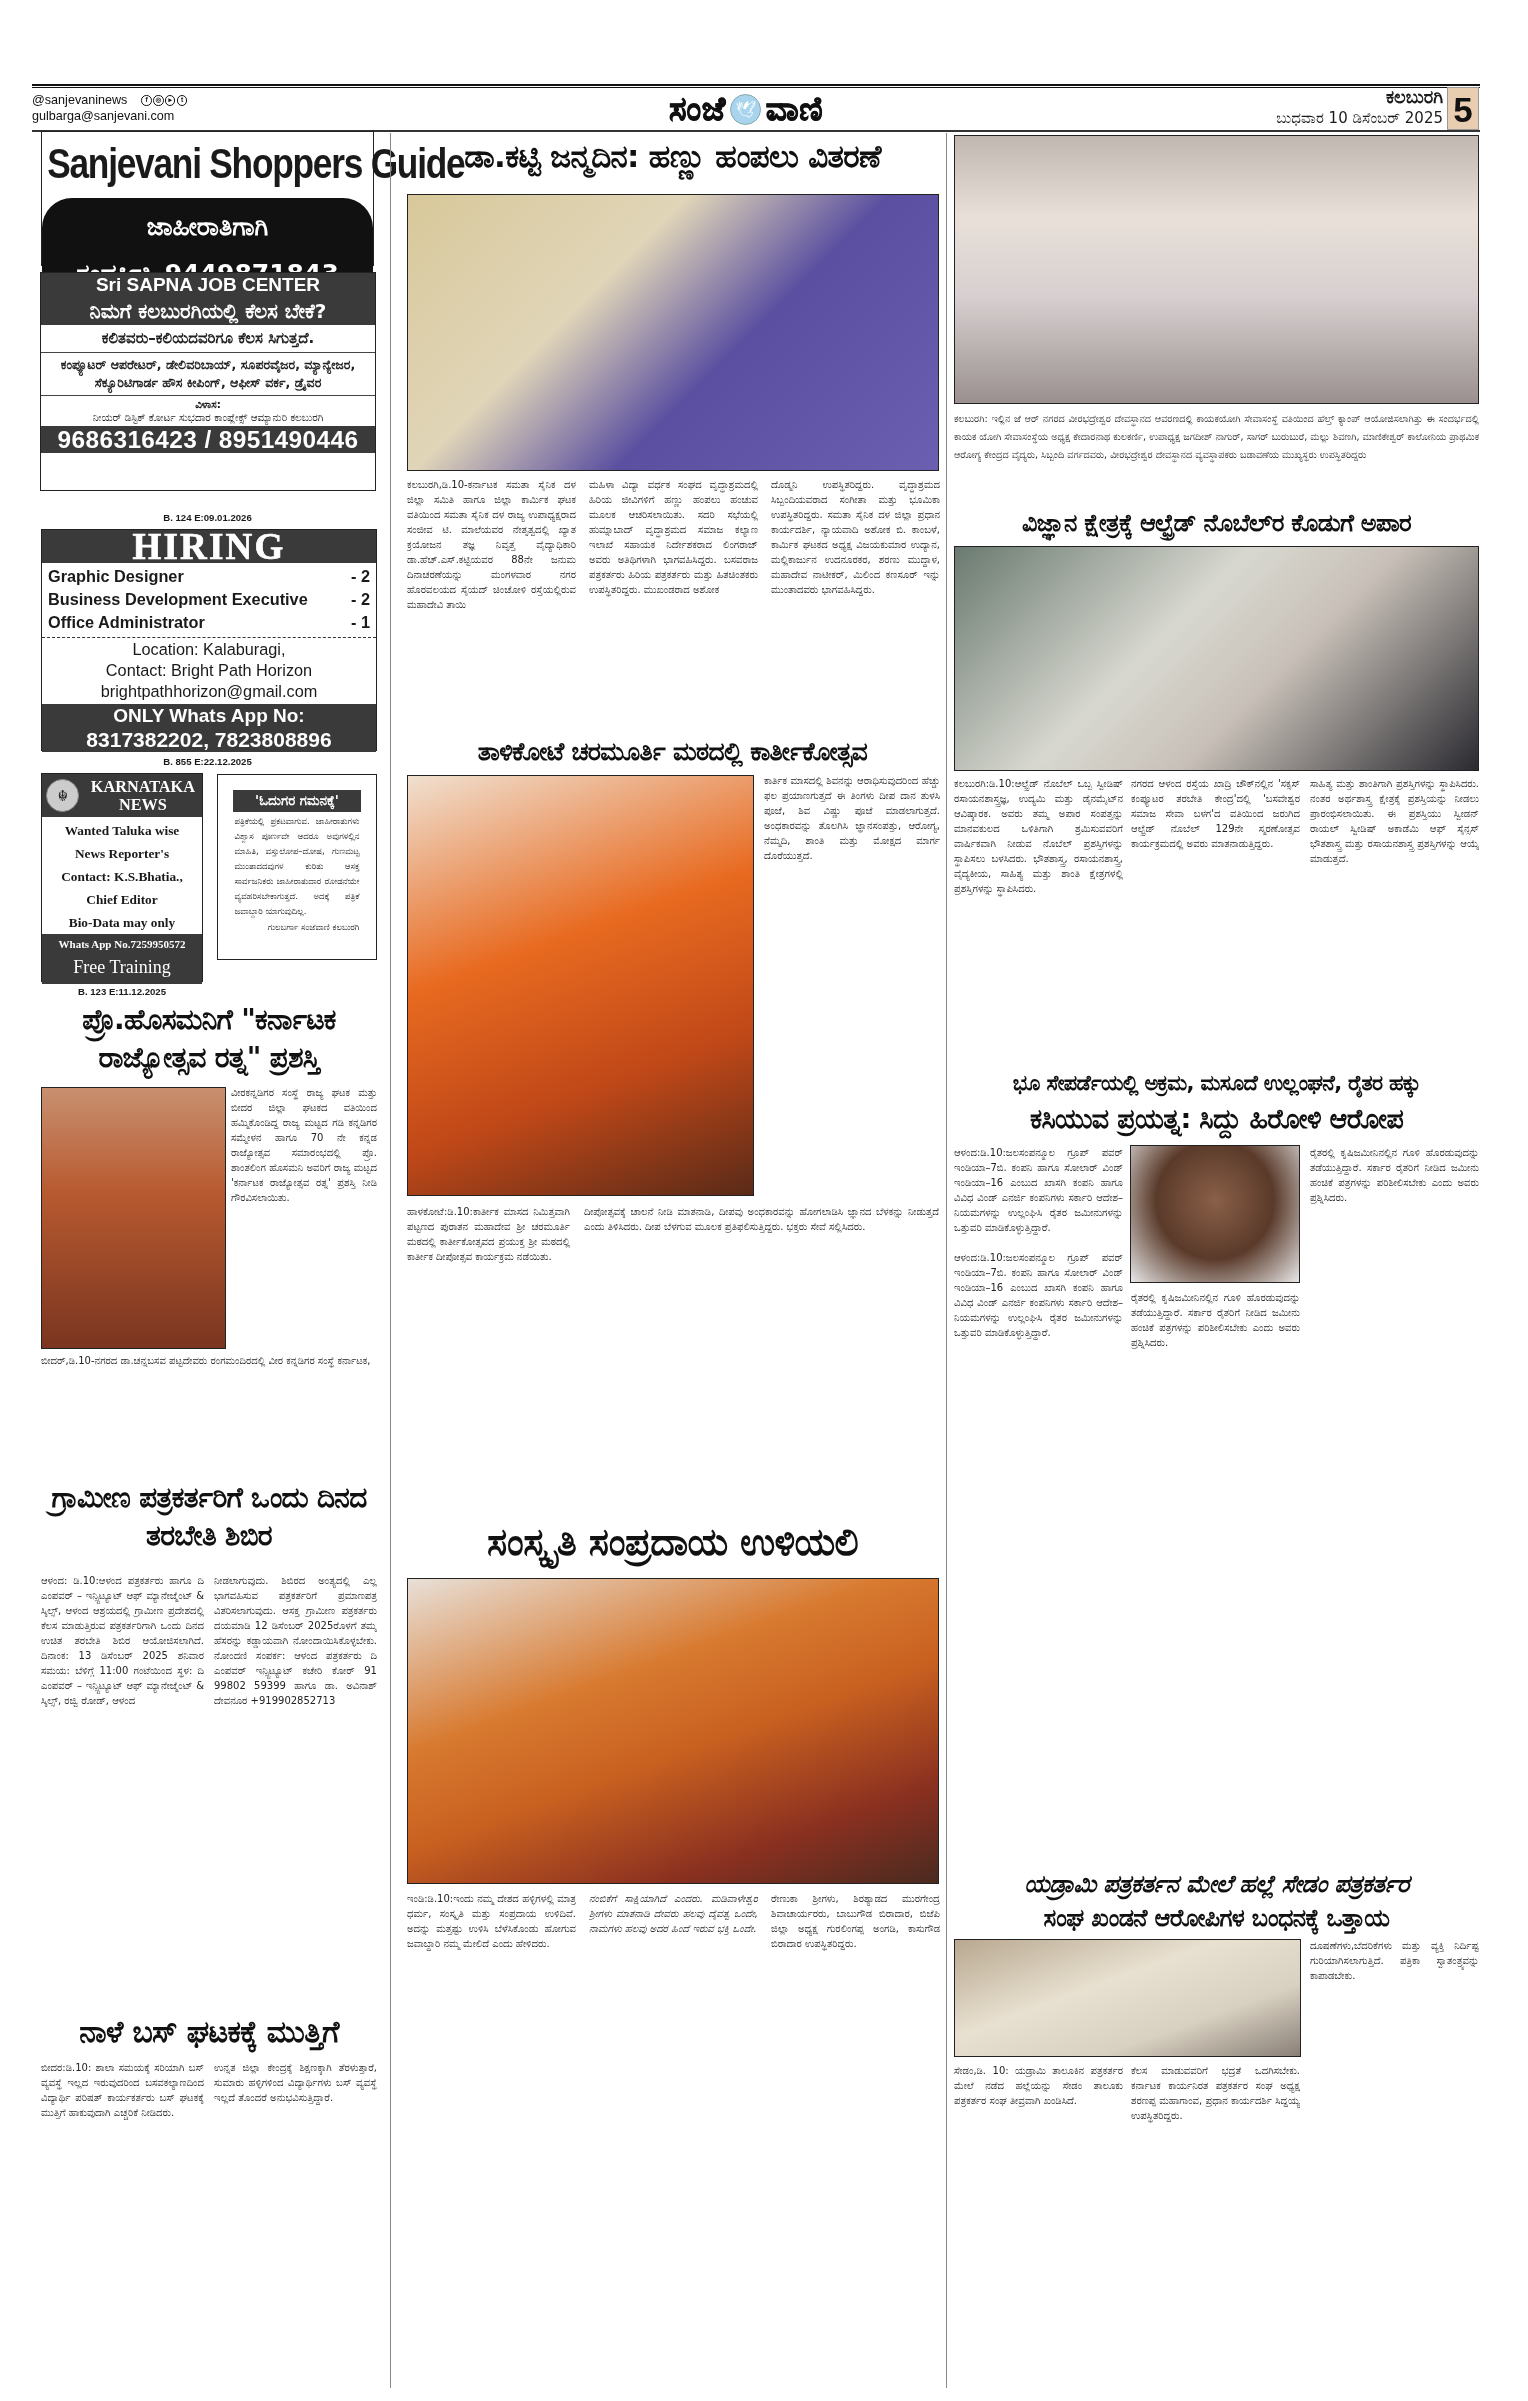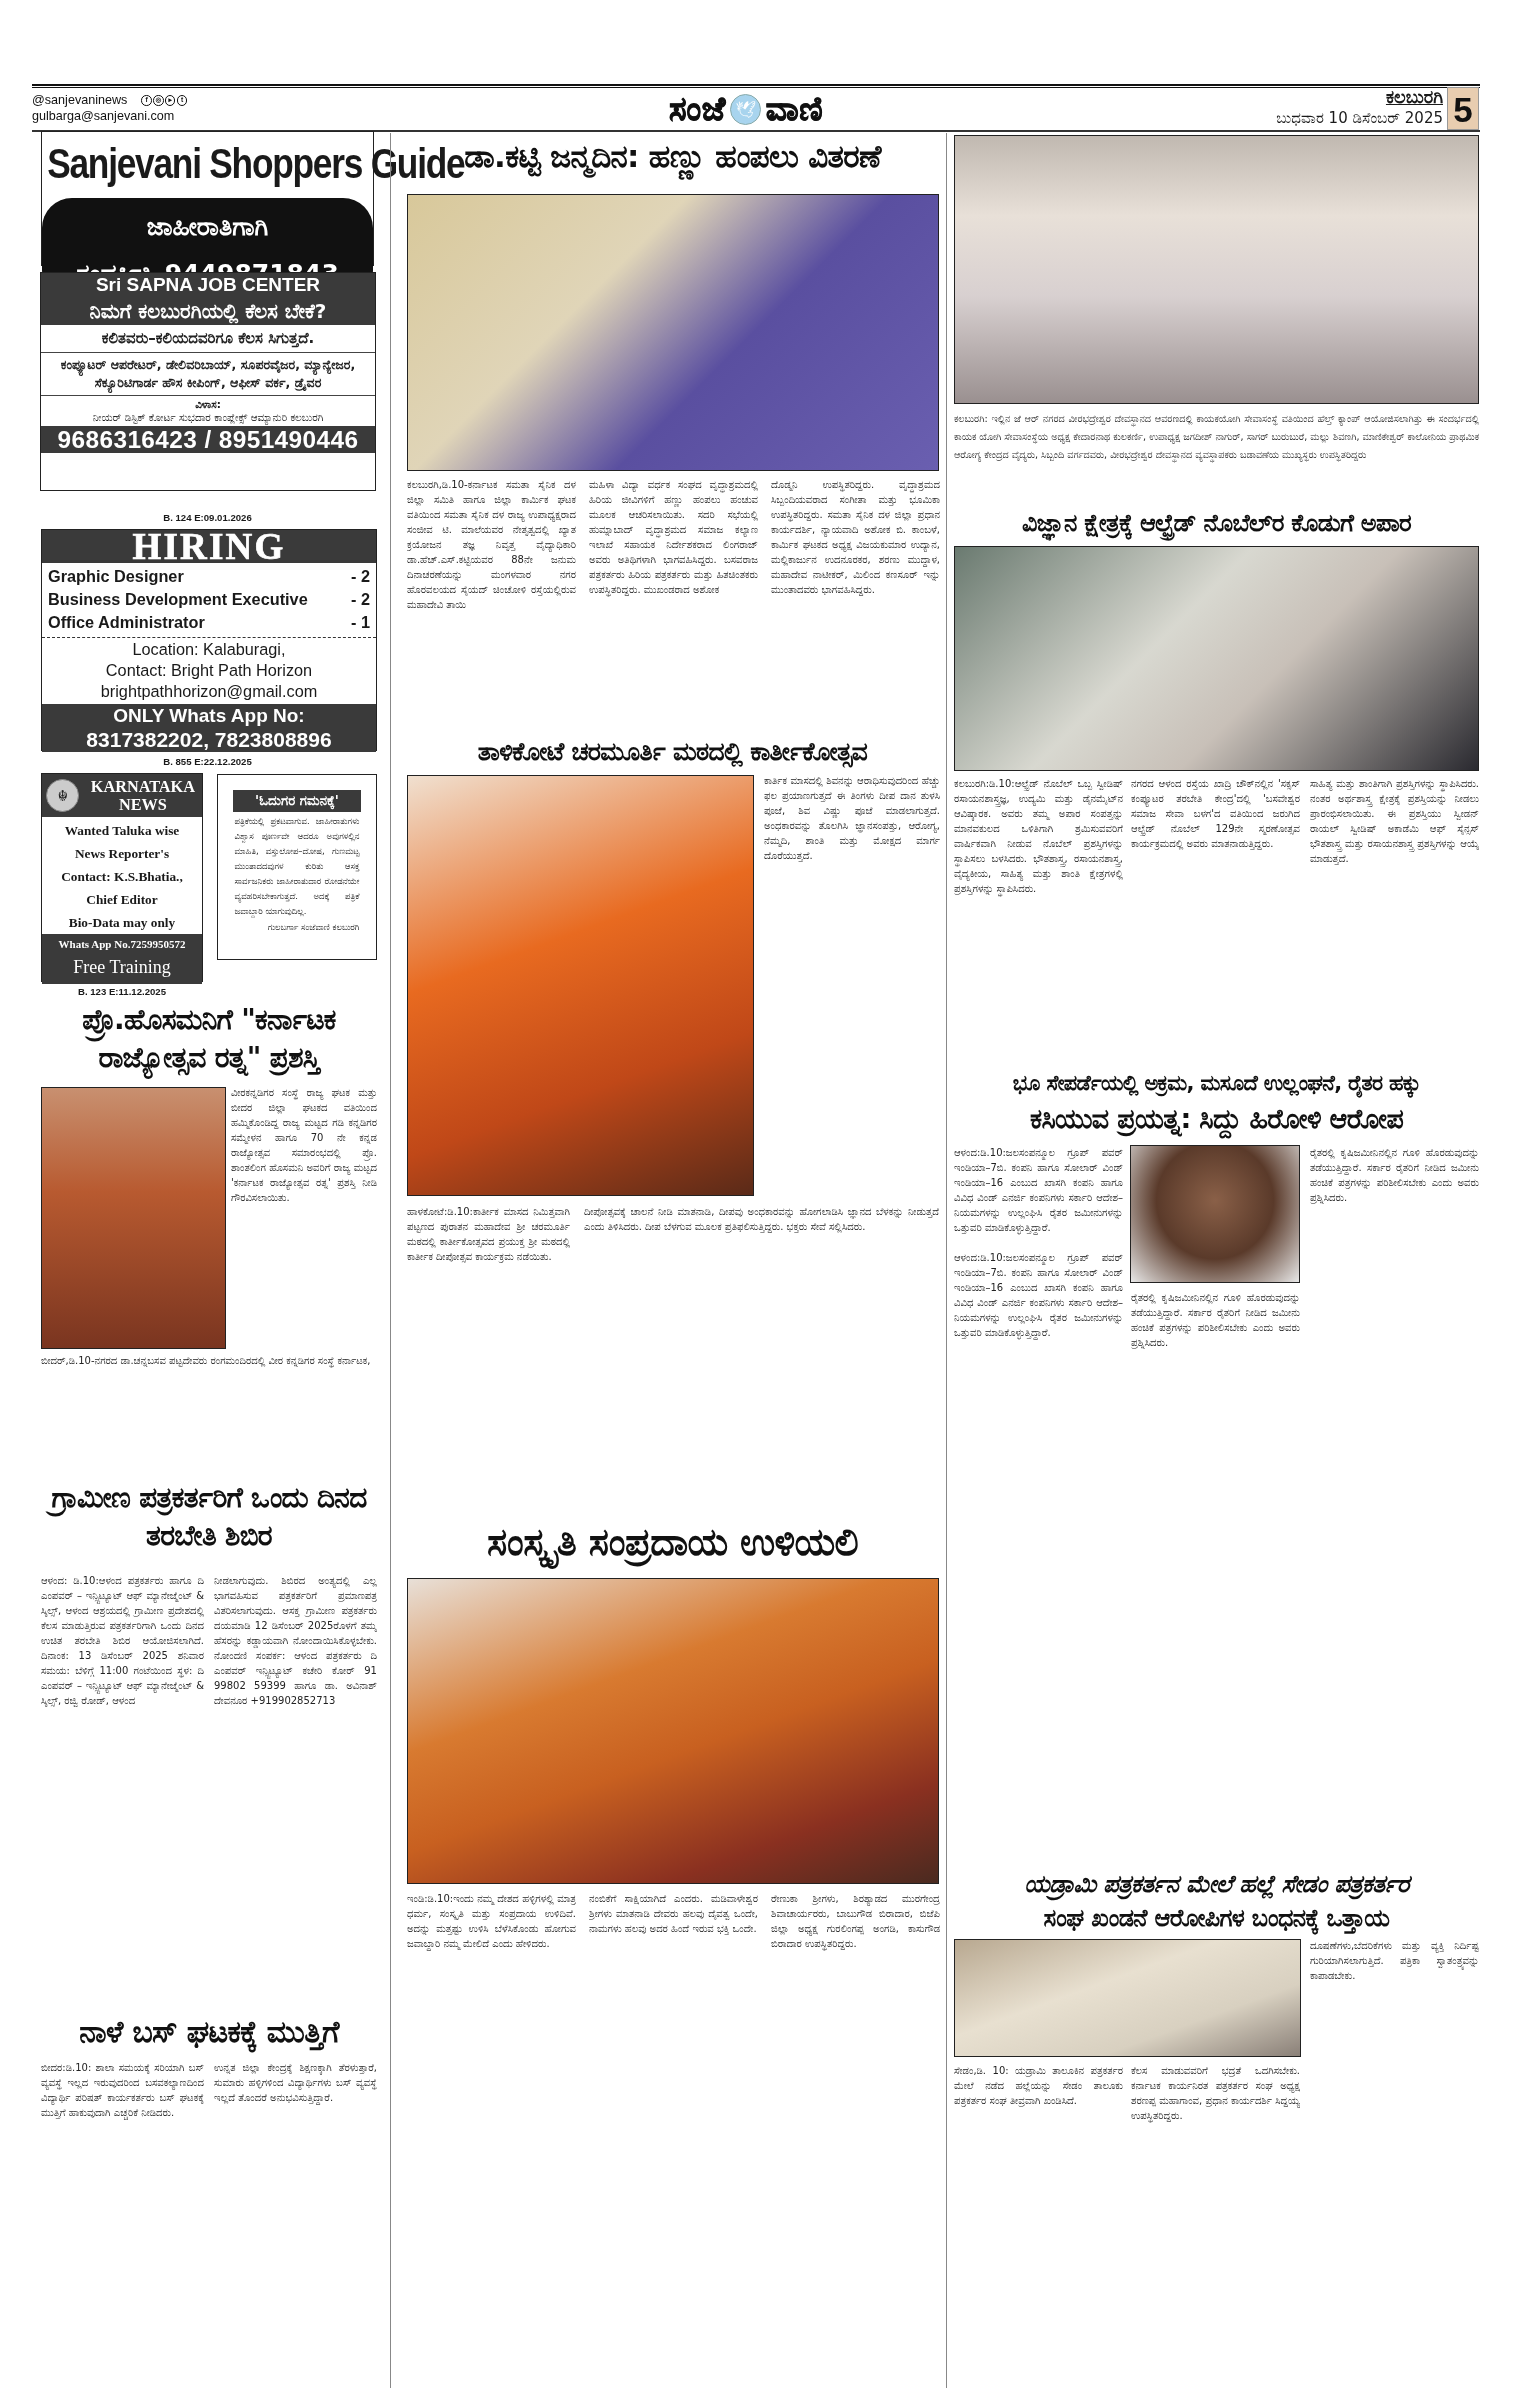--- a/index.html
+++ b/index.html
@@ -12,21 +12,21 @@
 
   .social { left: 32px; top: 92px; font-size: 12.6px; line-height: 16.3px; font-family: "Liberation Sans", sans-serif; color: #111; }
   .social .icons { display: inline-flex; gap: 1.5px; margin-left: 10.4px; vertical-align: middle; }
   .social .ico { width: 10.4px; height: 10.4px; border: 1.1px solid #111; border-radius: 50%; font-size: 6.7px; line-height: 8.1px; text-align: center; font-weight: bold; }
 
   .masthead { left: 669px; top: 89px; height: 40px; display: flex; align-items: center; gap: 4.4px; }
   .mast-word { font-family: "DejaVu Serif", serif; font-size: 33px; font-weight: bold; color: #111; -webkit-text-stroke: 0.7px #111; letter-spacing: 0.7px; }
   .dove { width: 31px; height: 31px; border-radius: 50%; background: #a8d4ee; border: 1.5px solid #8aa; display:flex; align-items:center; justify-content:center; font-size: 16.3px; color:#fff; }
 
   .date-block { right: 104px; top: 86px; text-align: right; }
-  .city { font-size: 18px; font-weight: bold; line-height: 22px; text-decoration: underline; }
+  .city { font-size: 18px; font-weight: bold; line-height: 22px; }
   .date { font-size: 15px; line-height: 21px; }
   .page-no { left: 1447px; top: 87px; width: 32px; height: 43px; background: #e8cdb0; border: 0.7px solid #999; font-family: "Liberation Sans", sans-serif; font-weight: bold; font-size: 35px; text-align: center; line-height: 43px; color: #111; }
 
   
   .ad1 { left: 41px; top: 131px; width: 333px; height: 135px; border: 0.7px solid #222; text-align: center; }
   .ad1 .t { font-family: "Liberation Sans", sans-serif; font-weight: bold; font-size: 43px; line-height: 62px; letter-spacing: -1.5px; transform: scaleX(0.82); transform-origin: center; white-space: nowrap; margin-left:-30px; margin-right:-30px; }
   .ad1 .pill { display: inline-block; background: #111; color: #fff; font-weight: bold; font-size: 25px; border-radius: 30px; padding: 4.4px 16.3px; line-height: 47px; margin-top: 4.4px; }
 
   .ad2 { left: 40px; top: 272px; width: 336px; height: 219px; border: 0.7px solid #222; text-align: center; }
   .ad2 .dark { background: #3a3a3a; color: #fff; }
@@ -195,21 +195,21 @@
 
 <div class="abs hl" style="left:399px; top:732px; width:547px; font-size:25px; line-height:40px; text-align:center;">ತಾಳಿಕೋಟೆ ಚರಮೂರ್ತಿ ಮಠದಲ್ಲಿ ಕಾರ್ತೀಕೋತ್ಸವ</div>
 <div class="abs photo" style="left:407px; top:775px; width:347px; height:421px; background:linear-gradient(160deg,#f0e0d0 0%,#e86a20 40%,#c04818 70%,#5a2a18 100%);"></div>
 <div class="abs body-col" style="left:764px; top:773px; width:176px; height:424px;">ಕಾರ್ತಿಕ ಮಾಸದಲ್ಲಿ ಶಿವನನ್ನು ಆರಾಧಿಸುವುದರಿಂದ ಹೆಚ್ಚು ಫಲ ಪ್ರಯಾಣಗುತ್ತದೆ ಈ ತಿಂಗಳು ದೀಪ ದಾನ ತುಳಸಿ ಪೂಜೆ, ಶಿವ ವಿಷ್ಣು ಪೂಜೆ ಮಾಡಲಾಗುತ್ತದೆ. ಅಂಧಕಾರವನ್ನು ತೊಲಗಿಸಿ ಜ್ಞಾನಸಂಪತ್ತು, ಆರೋಗ್ಯ, ನೆಮ್ಮದಿ, ಶಾಂತಿ ಮತ್ತು ಮೋಕ್ಷದ ಮಾರ್ಗ ದೊರೆಯುತ್ತದೆ.</div>
 <div class="abs body-col" style="left:407px; top:1204px; width:163px; height:296px;">ಹಾಳಕೋಟೆ:ಡಿ.10:ಕಾರ್ತೀಕ ಮಾಸದ ನಿಮಿತ್ತವಾಗಿ ಪಟ್ಟಣದ ಪುರಾತನ ಮಹಾದೇವ ಶ್ರೀ ಚರಮೂರ್ತಿ ಮಠದಲ್ಲಿ ಕಾರ್ತೀಕೋತ್ಸವದ ಪ್ರಯುಕ್ತ ಶ್ರೀ ಮಠದಲ್ಲಿ ಕಾರ್ತೀಕ ದೀಪೋತ್ಸವ ಕಾರ್ಯಕ್ರಮ ನಡೆಯಿತು.</div>
 <div class="abs body-col" style="left:584px; top:1204px; width:355px; height:296px;">ದೀಪೋತ್ಸವಕ್ಕೆ ಚಾಲನೆ ನೀಡಿ ಮಾತನಾಡಿ, ದೀಪವು ಅಂಧಕಾರವನ್ನು ಹೋಗಲಾಡಿಸಿ ಜ್ಞಾನದ ಬೆಳಕನ್ನು ನೀಡುತ್ತದೆ ಎಂದು ತಿಳಿಸಿದರು. ದೀಪ ಬೆಳಗುವ ಮೂಲಕ ಪ್ರತಿಫಲಿಸುತ್ತಿದ್ದರು. ಭಕ್ತರು ಸೇವೆ ಸಲ್ಲಿಸಿದರು.</div>
 
 <div class="abs hl" style="left:399px; top:1517px; width:547px; font-size:38px; line-height:50px; text-align:center;">ಸಂಸ್ಕೃತಿ ಸಂಪ್ರದಾಯ ಉಳಿಯಲಿ</div>
 <div class="abs photo" style="left:407px; top:1578px; width:532px; height:306px; background:linear-gradient(160deg,#e8e0d8 0%,#d87a30 35%,#c86020 55%,#8a3020 80%,#4a2a20 100%);"></div>
 <div class="abs body-col" style="left:407px; top:1891px; width:169px; height:495px;">ಇಂಡಿ:ಡಿ.10:ಇಂದು ನಮ್ಮ ದೇಶದ ಹಳ್ಳಿಗಳಲ್ಲಿ ಮಾತ್ರ ಧರ್ಮ, ಸಂಸ್ಕೃತಿ ಮತ್ತು ಸಂಪ್ರದಾಯ ಉಳಿದಿವೆ. ಅದನ್ನು ಮತ್ತಷ್ಟು ಉಳಿಸಿ ಬೆಳೆಸಿಕೊಂಡು ಹೋಗುವ ಜವಾಬ್ದಾರಿ ನಮ್ಮ ಮೇಲಿದೆ ಎಂದು ಹೇಳಿದರು.</div>
-<div class="abs body-col" style="left:589px; top:1891px; width:169px; height:495px;">ನಂಬಿಕೆಗೆ ಸಾಕ್ಷಿಯಾಗಿದೆ ಎಂದರು. ಮಡಿವಾಳೇಶ್ವರ ಶ್ರೀಗಳು ಮಾತನಾಡಿ ದೇವರು ಹಲವು ದೈವತ್ವ ಒಂದೇ, ನಾಮಗಳು ಹಲವು ಅದರ ಹಿಂದೆ ಇರುವ ಭಕ್ತಿ ಒಂದೇ.</div>
+<div class="abs body-col" style="left:589px; top:1891px; width:169px; height:495px;font-style:italic;">ನಂಬಿಕೆಗೆ ಸಾಕ್ಷಿಯಾಗಿದೆ ಎಂದರು. ಮಡಿವಾಳೇಶ್ವರ ಶ್ರೀಗಳು ಮಾತನಾಡಿ ದೇವರು ಹಲವು ದೈವತ್ವ ಒಂದೇ, ನಾಮಗಳು ಹಲವು ಅದರ ಹಿಂದೆ ಇರುವ ಭಕ್ತಿ ಒಂದೇ.</div>
 <div class="abs body-col" style="left:771px; top:1891px; width:169px; height:495px;">ರೇಣುಕಾ ಶ್ರೀಗಳು, ಶಿರಶ್ಯಾಡದ ಮುರಗೇಂದ್ರ ಶಿವಾಚಾರ್ಯರರು, ಬಾಬುಗೌಡ ಬಿರಾದಾರ, ಬಿಜೆಪಿ ಜಿಲ್ಲಾ ಅಧ್ಯಕ್ಷ ಗುರಲಿಂಗಪ್ಪ ಅಂಗಡಿ, ಕಾಸುಗೌಡ ಬಿರಾದಾರ ಉಪಸ್ಥಿತರಿದ್ದರು.</div>
 
 <div class="vline" style="left:946px; top:133px; height:2255px;"></div>
 <div class="abs photo" style="left:954px; top:135px; width:525px; height:269px; background:linear-gradient(180deg,#c0b8b0 0%,#e8e0d8 30%,#d8d0d0 60%,#9a9090 100%);"></div>
 <div class="abs body-col" style="left:954px; top:410px; width:525px; height:92px; font-size:9.6px; line-height:18px;">ಕಲಬುರಗಿ: ಇಲ್ಲಿನ ಜೆ ಆರ್ ನಗರದ ವೀರಭದ್ರೇಶ್ವರ ದೇವಸ್ಥಾನದ ಆವರಣದಲ್ಲಿ ಕಾಯಕಯೋಗಿ ಸೇವಾಸಂಸ್ಥೆ ವತಿಯಿಂದ ಹೆಲ್ತ್ ಕ್ಯಾಂಪ್ ಆಯೋಜಿಸಲಾಗಿತ್ತು ಈ ಸಂದರ್ಭದಲ್ಲಿ ಕಾಯಕ ಯೋಗಿ ಸೇವಾಸಂಸ್ಥೆಯ ಅಧ್ಯಕ್ಷ ಕೇದಾರನಾಥ ಕುಲಕರ್ಣಿ, ಉಪಾಧ್ಯಕ್ಷ ಜಗದೀಶ್ ನಾಗುರ್, ಸಾಗರ್ ಬುರುಬುರೆ, ಮಲ್ಲು ಶಿವಣಗಿ, ಮಾಣಿಕೇಶ್ವರ್ ಕಾಲೋನಿಯ ಪ್ರಾಥಮಿಕ ಆರೋಗ್ಯ ಕೇಂದ್ರದ ವೈದ್ಯರು, ಸಿಬ್ಬಂದಿ ವರ್ಗದವರು, ವೀರಭದ್ರೇಶ್ವರ ದೇವಸ್ಥಾನದ ವ್ಯವಸ್ಥಾಪಕರು ಬಡಾವಣೆಯ ಮುಖ್ಯಸ್ಥರು ಉಪಸ್ಥಿತರಿದ್ದರು</div>
 
 <div class="abs hl" style="left:954px; top:503px; width:525px; font-size:24px; line-height:40px; text-align:center;">ವಿಜ್ಞಾನ ಕ್ಷೇತ್ರಕ್ಕೆ ಆಲ್ಫ್ರೆಡ್ ನೊಬೆಲ್‌ರ ಕೊಡುಗೆ ಅಪಾರ</div>
 <div class="abs photo" style="left:954px; top:546px; width:525px; height:225px; background:linear-gradient(135deg,#6a7a70 0%,#d8d8d0 40%,#c8c0b8 60%,#2a2a30 100%);"></div>
 <div class="abs body-col" style="left:954px; top:776px; width:169px; height:292px;">ಕಲಬುರಗಿ:ಡಿ.10:ಆಲ್ಫ್ರೆಡ್ ನೊಬೆಲ್ ಒಬ್ಬ ಸ್ವೀಡಿಷ್ ರಸಾಯನಶಾಸ್ತ್ರಜ್ಞ, ಉದ್ಯಮಿ ಮತ್ತು ಡೈನಮೈಟ್‌ನ ಆವಿಷ್ಕಾರಕ. ಅವರು ತಮ್ಮ ಅಪಾರ ಸಂಪತ್ತನ್ನು ಮಾನವಕುಲದ ಒಳಿತಿಗಾಗಿ ಶ್ರಮಿಸುವವರಿಗೆ ವಾರ್ಷಿಕವಾಗಿ ನೀಡುವ ನೊಬೆಲ್ ಪ್ರಶಸ್ತಿಗಳನ್ನು ಸ್ಥಾಪಿಸಲು ಬಳಸಿದರು. ಭೌತಶಾಸ್ತ್ರ, ರಸಾಯನಶಾಸ್ತ್ರ, ವೈದ್ಯಕೀಯ, ಸಾಹಿತ್ಯ ಮತ್ತು ಶಾಂತಿ ಕ್ಷೇತ್ರಗಳಲ್ಲಿ ಪ್ರಶಸ್ತಿಗಳನ್ನು ಸ್ಥಾಪಿಸಿದರು.</div>
 <div class="abs body-col" style="left:1131px; top:776px; width:169px; height:292px;">ನಗರದ ಆಳಂದ ರಸ್ತೆಯ ಖಾದ್ರಿ ಚೌಕ್‌ನಲ್ಲಿನ 'ಸಕ್ಸಸ್ ಕಂಪ್ಯೂಟರ ತರಬೇತಿ ಕೇಂದ್ರ'ದಲ್ಲಿ 'ಬಸವೇಶ್ವರ ಸಮಾಜ ಸೇವಾ ಬಳಗ'ದ ವತಿಯಿಂದ ಜರುಗಿದ ಆಲ್ಫ್ರೆಡ್ ನೊಬೆಲ್ 129ನೇ ಸ್ಮರಣೋತ್ಸವ ಕಾರ್ಯಕ್ರಮದಲ್ಲಿ ಅವರು ಮಾತನಾಡುತ್ತಿದ್ದರು.</div>

